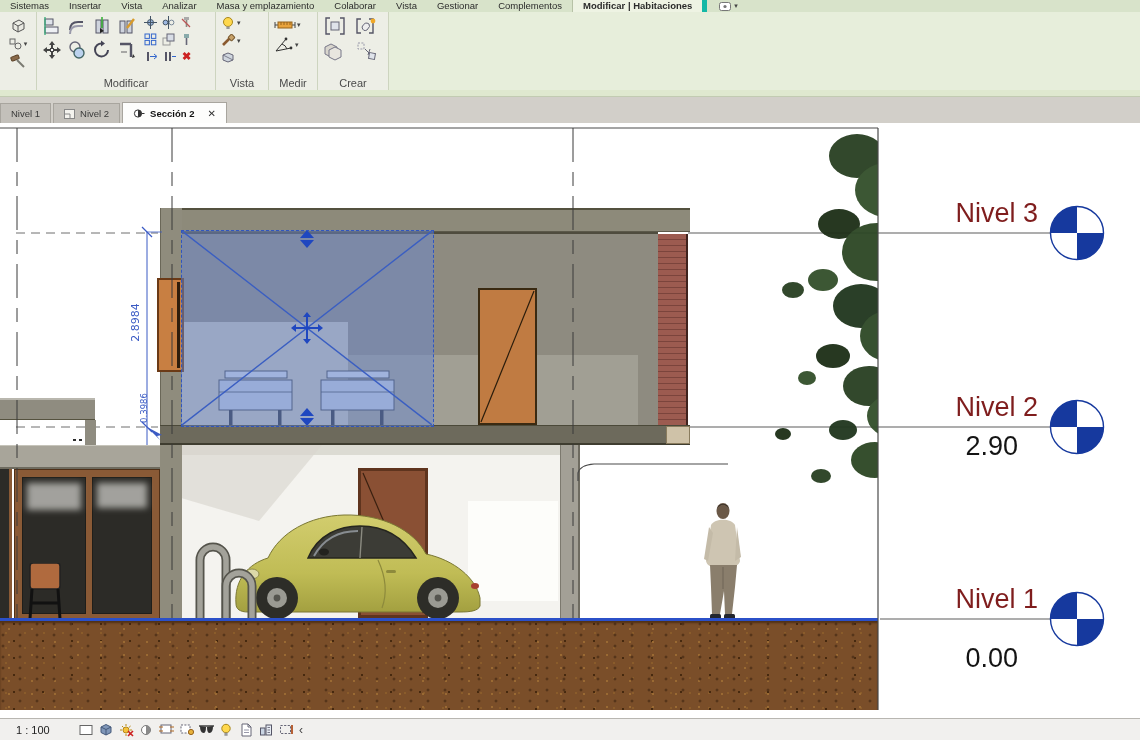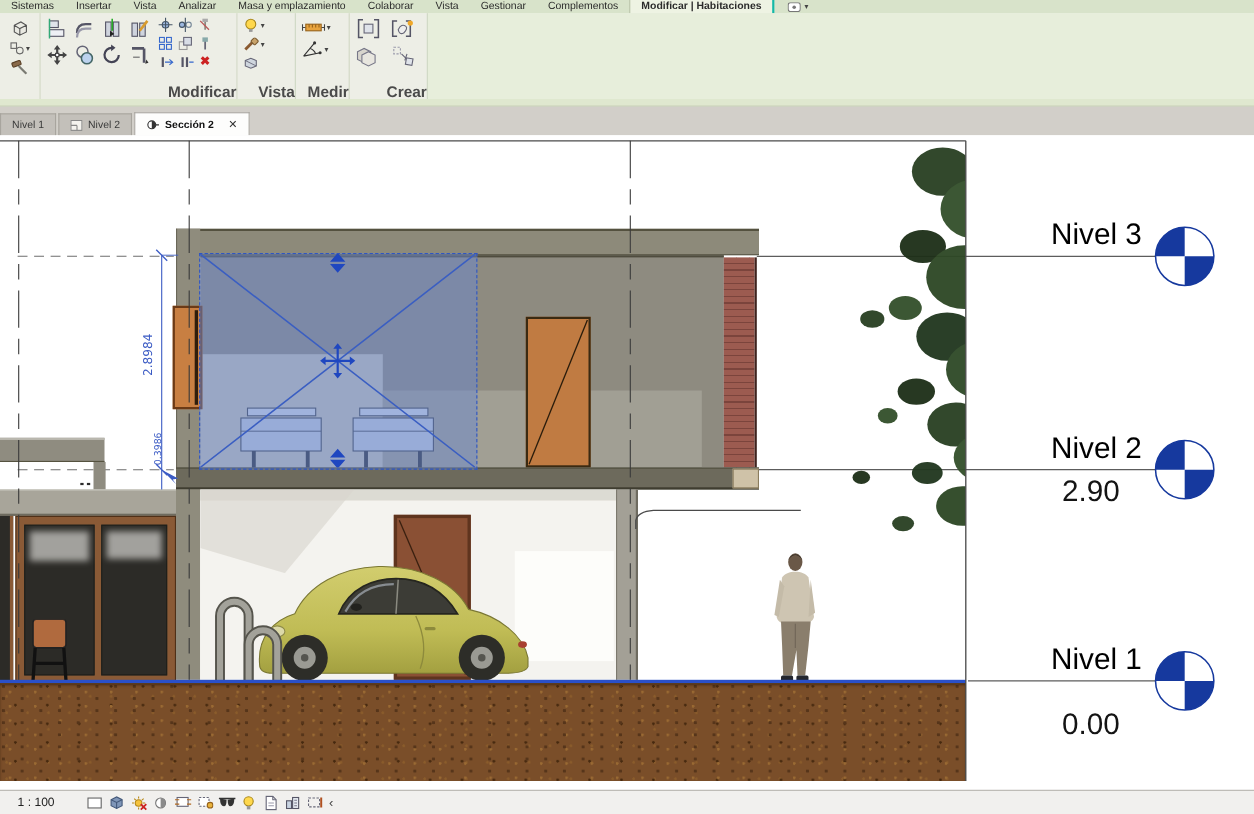--- a/index.html
+++ b/index.html
@@ -2,29 +2,29 @@
 <html><head>
 <meta charset="utf-8">
 <style>
   html,body{margin:0;padding:0;}
   body{width:1140px;height:740px;overflow:hidden;font-family:"Liberation Sans",sans-serif;background:#fff;}
   #app{position:relative;width:1140px;height:740px;background:#fff;}
 
   
   #tabbar{position:absolute;left:0;top:0;width:1140px;height:12px;background:#d8e3ca;display:flex;align-items:center;font-size:9.5px;color:#2b2b2b;}
   .rtab{padding:1px 10px;height:12px;line-height:12px;cursor:default;white-space:nowrap;}
-  .rtab.active{background:#eef3e3;border-left:1px solid #b7c2a6;border-right:2px solid #14b8a6;font-weight:bold;}
+  .rtab.active{background:#eef3e3;border-left:1px solid #b7c2a6;border-right:5px solid #14b8a6;font-weight:bold;}
   .rtab-icon{margin-left:6px;display:inline-flex;align-items:center;gap:2px;padding:0 6px;}
 
   
   #ribbon{position:absolute;left:0;top:12px;width:1140px;height:78px;background:#e7eedb;display:flex;}
   .panel{height:78px;border-right:1px solid #cdd4bf;display:flex;flex-direction:column;background:#edeee6;}
   .panel:last-of-type{border-right:1px solid #cdd4bf;}
   .panel-body{flex:1;display:flex;align-items:flex-start;padding:3px 4px 0 4px;gap:3px;}
-  .panel-label{text-align:right;font-size:14px;color:#4a4a4a;height:13px;line-height:13px;font-weight:bold;}
+  .panel-label{text-align:center;font-size:11px;color:#4a4a4a;height:13px;line-height:13px;}
   .ribbon-rest{flex:1;background:#e7eedb;}
   .icol{display:flex;flex-direction:column;gap:2px;align-items:center;}
   .irow{display:flex;gap:3px;align-items:center;}
   .rbtn{display:inline-flex;align-items:center;justify-content:center;padding:1px;border-radius:2px;}
   .dd{font-size:7px;color:#444;margin-left:1px;}
   .redx{color:#c22;font-weight:bold;font-size:11px;line-height:11px;}
 
   
   #ribbonstrip{position:absolute;left:0;top:90px;width:1140px;height:7px;background:#dfe8cf;border-bottom:1px solid #c2cbb2;box-sizing:border-box;}
   #viewtabs{position:absolute;left:0;top:97px;width:1140px;height:26px;background:#d2cfc9;}
@@ -53,21 +53,21 @@
   .wall{background:#8f8c7d;}
   .brick{background:repeating-linear-gradient(180deg,#9c5b50 0 5px,#7b443c 5px 6px),repeating-linear-gradient(90deg,transparent 0 11px,rgba(60,30,25,.35) 11px 12px);background-blend-mode:normal;}
 
   
   #roomoverlay{position:absolute;left:181px;top:107px;width:253px;height:197px;background:rgba(104,136,208,.48);border:1.5px dashed #2f55c0;box-sizing:border-box;}
 
   
   .dimtext{position:absolute;color:#3b5bc4;font-family:"DejaVu Sans",sans-serif;transform:rotate(-90deg);transform-origin:center;}
 
   
-  .lvl-name{position:absolute;width:212px;text-align:right;font-size:27px;color:#000000;}
+  .lvl-name{position:absolute;width:212px;text-align:right;font-size:27px;color:#7f1d1d;}
   .lvl-elev{position:absolute;width:192px;text-align:right;font-size:27px;color:#141414;}
 
   
   #statusbar{position:absolute;left:0;top:718px;width:1140px;height:22px;background:#f1f0ee;border-top:1px solid #b8b6b1;box-sizing:border-box;display:flex;align-items:center;font-size:11px;color:#222;}
   #statusbar .scale{margin-left:16px;width:60px;}
   .sbtn{display:inline-flex;align-items:center;justify-content:center;width:18px;height:18px;margin:0 1px;}
   .collapse{font-size:12px;color:#444;margin-left:3px;}
 </style>
 </head>
 <body>

